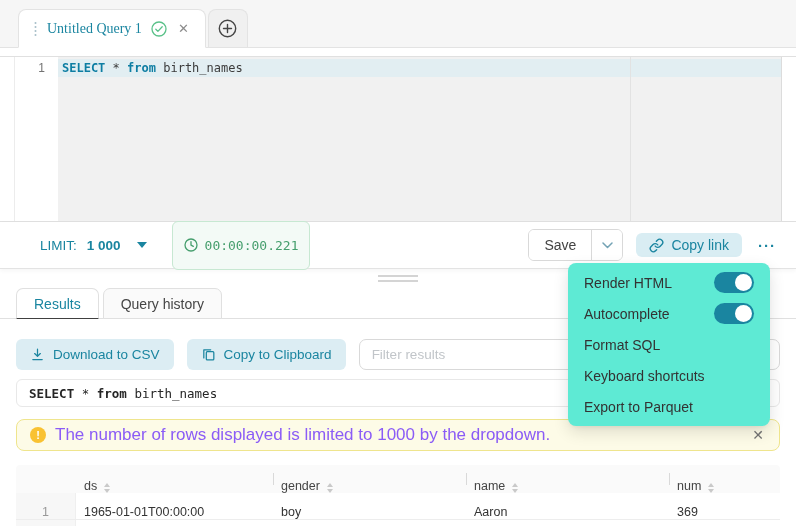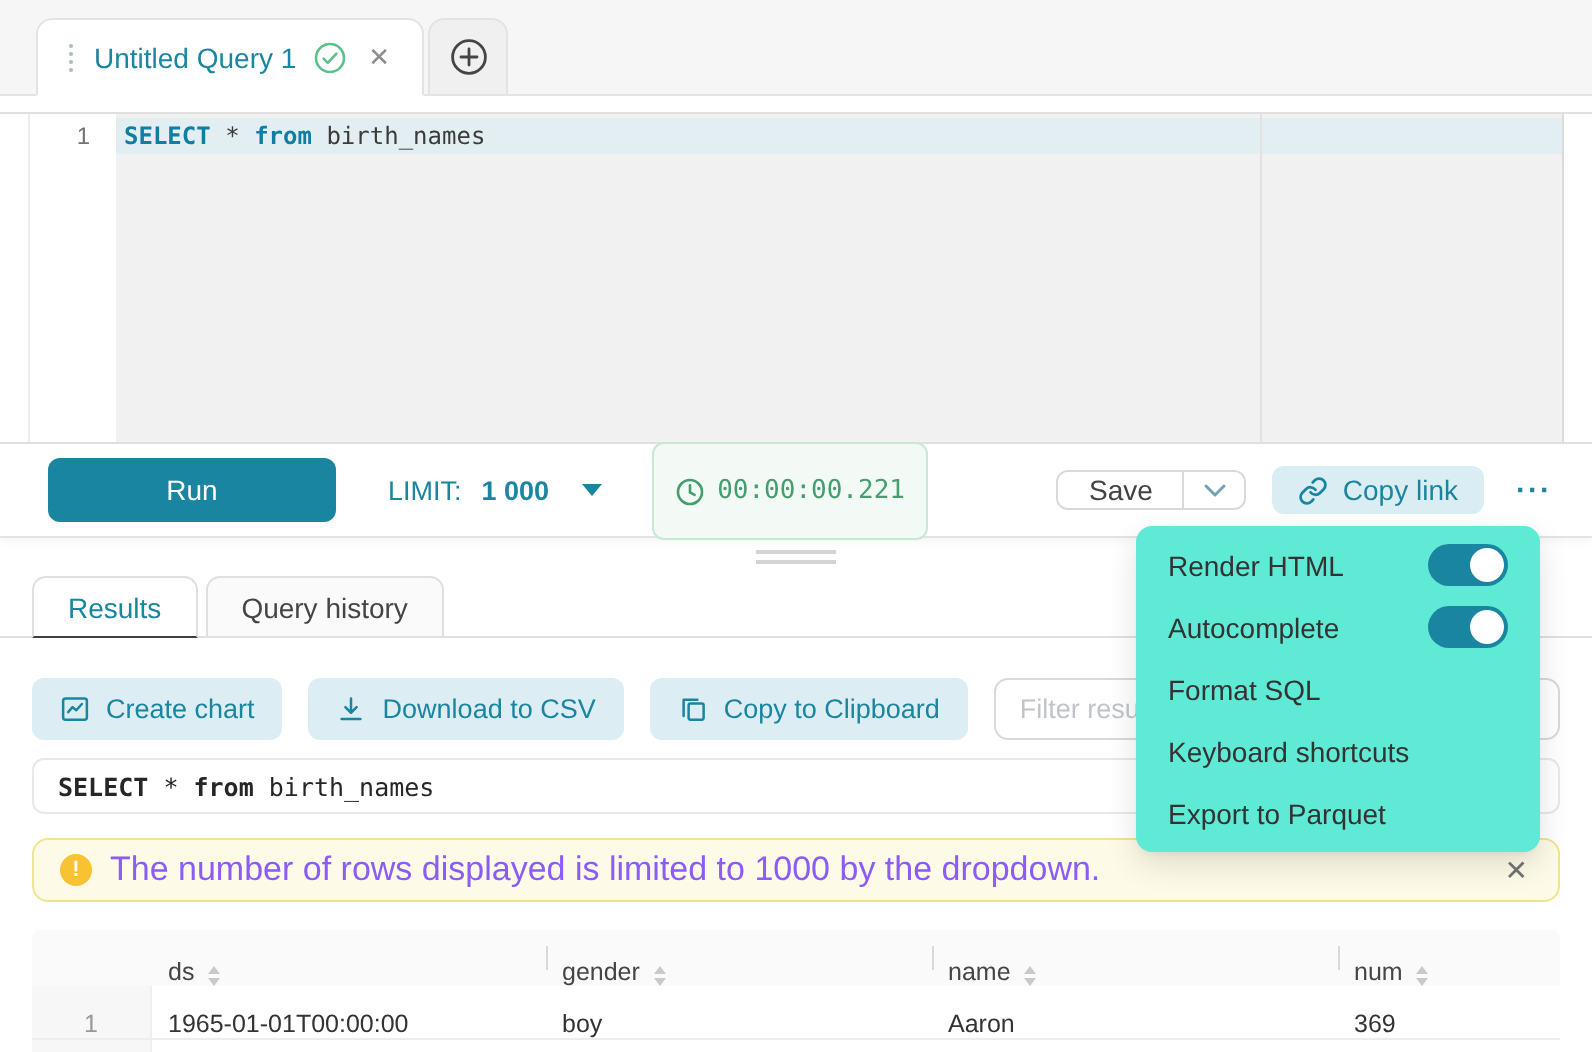--- a/index.html
+++ b/index.html
@@ -12,21 +12,21 @@
 
   
   .query-tabbar {
     height: 48px; background: #f6f6f6; border-bottom: 1px solid #e3e3e3;
     display: flex; align-items: flex-end; padding-left: 18px;
   }
   .query-tab {
     height: 39px; margin-bottom: -1px; position: relative; z-index: 2;
     background: #fff; border: 1px solid #e3e3e3; border-bottom: 1px solid #fff;
     border-radius: 8px 8px 0 0; display: flex; align-items: center;
-    padding: 0 14px; gap: 9px; cursor: pointer;
+    padding: 0 14px; gap: 9px; cursor: pointer; font-family: Liberation Serif, serif;
   }
   .query-tab .title { color: #1a85a0; font-size: 14px; font-weight: 500; }
   .tab-close { color: #8c8c8c; font-size: 13px; line-height: 1; padding: 2px; }
   .plus-tab {
     height: 38px; width: 40px; margin-left: 2px; background: #f0f0f0;
     border: 1px solid #e3e3e3; border-bottom: none; border-radius: 8px 8px 0 0;
     display: flex; align-items: center; justify-content: center; cursor: pointer;
   }
 
   
@@ -54,26 +54,26 @@
   }
   .run-btn {
     margin-left: 10px; width: 144px; height: 32px; background: #1a85a0; color: #fff;
     border: none; border-radius: 6px; font-size: 14px; font-weight: 500;
     font-family: "Liberation Sans", sans-serif; cursor: pointer;
   }
   .limit-ctl { margin-left: 26px; display: flex; align-items: center; gap: 8px; color: #1a85a0; font-size: 13.5px; cursor: pointer; }
   .limit-ctl .val { font-weight: 700; margin-left: 2px; }
   .caret-down { width: 0; height: 0; border-left: 5px solid transparent; border-right: 5px solid transparent; border-top: 6px solid #1a85a0; margin-left: 8px; }
   .timer {
-    margin-left: 25px; display: flex; align-items: flex-end; gap: 7px;
+    margin-left: 25px; display: flex; align-items: center; gap: 7px;
     background: #f3faf6; border: 1px solid #c7e8d2; border-radius: 6px;
     padding: 16px 11px; color: #459e6d; font-size: 13px;
   }
   .spacer { flex: 1; }
-  .save-split { display: flex; border: 1px solid #d9d9d9; border-radius: 6px; height: 20px; overflow: hidden; background: #fff; }
+  .save-split { display: flex; border: 1px solid #d9d9d9; border-radius: 6px; height: 32px; overflow: hidden; background: #fff; }
   .save-main { padding: 0 15px; font-size: 14px; color: #434343; display: flex; align-items: center; cursor: pointer; background: #fff; border: none; font-family: "Liberation Sans", sans-serif; }
   .save-caret { width: 31px; border-left: 1px solid #d9d9d9; display: flex; align-items: center; justify-content: center; cursor: pointer; background: #fff; }
   .copylink-btn {
     margin-left: 13px; height: 24px; display: flex; align-items: center; gap: 7px;
     background: #d9edf3; color: #1a85a0; border: none; border-radius: 6px;
     padding: 0 13px; font-size: 14px; font-family: "Liberation Sans", sans-serif; cursor: pointer;
   }
   .more-btn { margin-left: 10px; border: none; background: none; color: #1a85a0; font-size: 15px; font-weight: 700; letter-spacing: 1px; cursor: pointer; padding: 4px 6px; }
 
   
@@ -202,21 +202,20 @@
         <span class="kw">from</span>
         <span class="tx">&nbsp;</span>
         <span class="tx">birth_names</span>
       </div>
       <div class="print-margin" style="left: 572px;"></div>
     </div>
   </div>
 </div>
 
 <div class="run-toolbar">
-  <button class="run-btn">Run</button>
   <div class="limit-ctl">
     <span>LIMIT:</span>
     <span class="val">1 000</span>
     <span class="caret-down"></span>
   </div>
   <div class="timer mono">
     <span>
       <svg width="14" height="14" viewBox="0 0 14 14">
         <circle cx="7" cy="7" r="6" fill="none" stroke="#459e6d" stroke-width="1.3"></circle>
         <path d="M7 3.6v3.6l2.3 1.2" fill="none" stroke="#459e6d" stroke-width="1.3" stroke-linecap="round"></path>
@@ -251,29 +250,20 @@
       <i></i>
     </div>
 </div>
 
 <div class="south-tabs">
   <div class="s-tab active">Results</div>
   <div class="s-tab">Query history</div>
 </div>
 
 <div class="results-actions">
-  <button class="soft-btn">
-    <span>
-      <svg width="15" height="15" viewBox="0 0 24 24">
-        <rect x="2.5" y="3.5" width="19" height="17" rx="2" fill="none" stroke="#1a85a0" stroke-width="2"></rect>
-        <path d="M6.5 14.5l3.5-4 3 2.5 4.5-5" fill="none" stroke="#1a85a0" stroke-width="2" stroke-linecap="round" stroke-linejoin="round"></path>
-      </svg>
-    </span>
-    <span>Create chart</span>
-  </button>
   <button class="soft-btn">
     <span>
       <svg width="15" height="15" viewBox="0 0 24 24">
         <path d="M12 3.5v11M7.5 10.5l4.5 4.5 4.5-4.5M4.5 20h15" fill="none" stroke="#1a85a0" stroke-width="2" stroke-linecap="round" stroke-linejoin="round"></path>
       </svg>
     </span>
     <span>Download to CSV</span>
   </button>
   <button class="soft-btn">
     <span>

